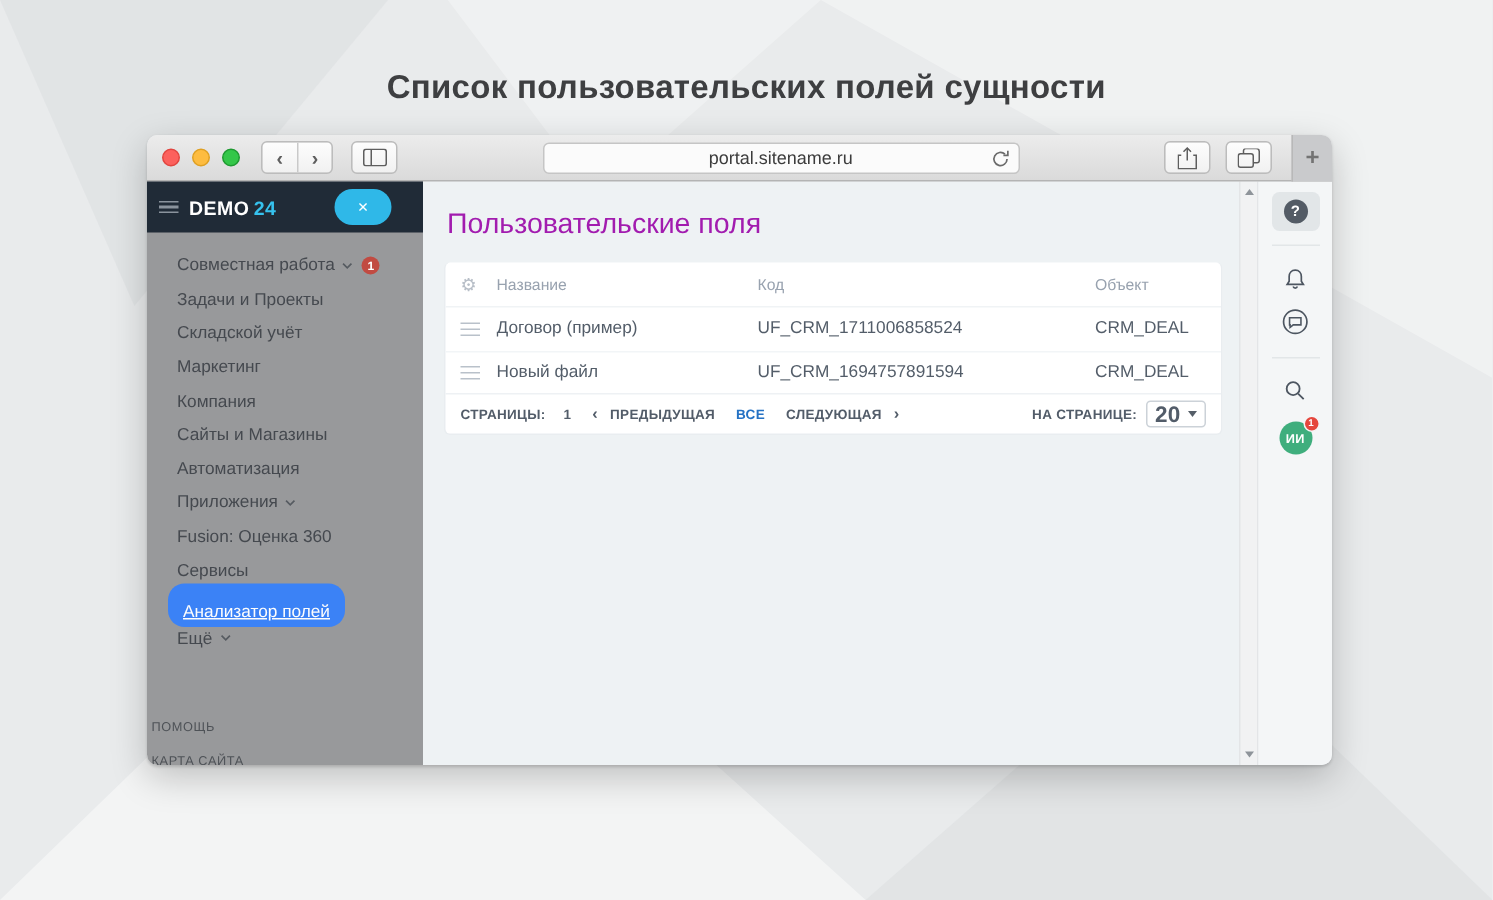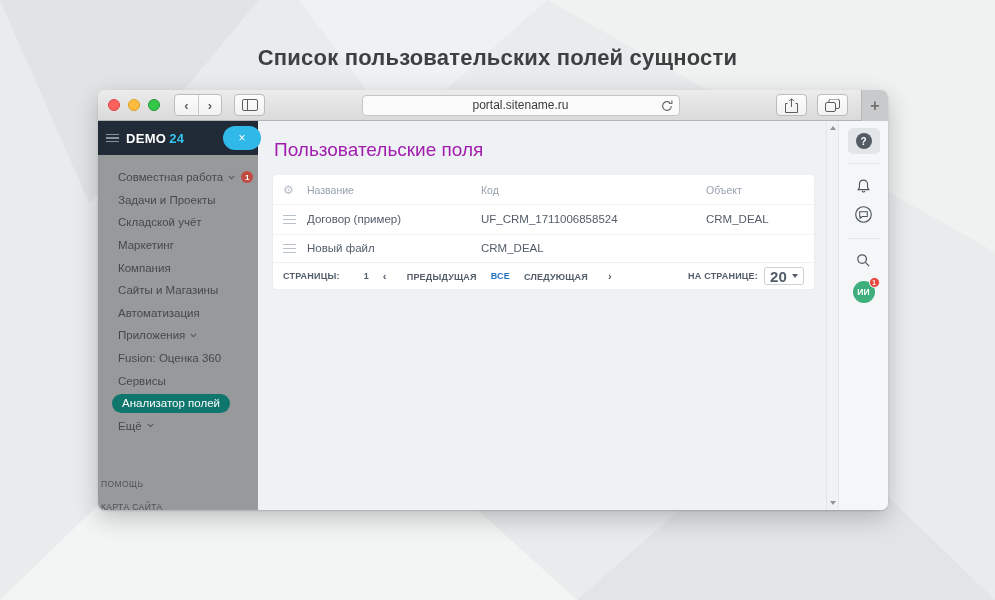--- a/index.html
+++ b/index.html
@@ -51,39 +51,39 @@
   .reload { position:absolute; right:5px; top:3px; }
 
   .newtab-btn { position:absolute; right:0; top:0; width:27px; height:31px;
     background:#c9cacc; border-left:1px solid #b8b8b8; display:flex; align-items:center;
     justify-content:center; color:#737373; font-size:16px; font-weight:bold; }
 
   
   .win-body { display:flex; height:389px; }
 
   
-  .sidebar { width:160px; background:#98999b; position:relative; flex-shrink:0; }
+  .sidebar { width:184px; background:#98999b; position:relative; flex-shrink:0; }
   .sb-header { height:34px; background:#202b37; display:flex; align-items:center; padding:0 8px; position:relative; }
   .sb-burger { width:13px; margin-right:7px; display:flex; flex-direction:column; gap:2px; }
   .sb-burger i { display:block; height:1.5px; background:#8a939d; }
   .brand { font-size:13px; font-weight:bold; color:#ffffff; letter-spacing:.3px; }
   .brand-suffix { color:#36c2ee; margin-left:3px; }
   .close-pill { position:absolute; left:125px; top:5px; width:38px; height:24px; border-radius:12px;
     background:#2fb8e8; color:#fff; display:flex; align-items:center; justify-content:center;
     font-size:12px; z-index:3; }
 
   .menu { padding-top:11px; }
   .menu-item { height:22.6px; display:flex; align-items:center; padding-left:20px;
     font-size:11.5px; color:#45494f; }
   .menu-item .chev { margin-left:5px; display:flex; }
   .mbadge { margin-left:6px; width:12px; height:12px; border-radius:50%; background:#c14b42;
     color:#fff; font-size:8px; font-weight:bold; display:flex; align-items:center; justify-content:center; }
   .menu-item.active { padding-left:14px; }
-  .menu-item.active .pill { background:#0f766e; color:#fdfdfd; border-radius:11px;
-    padding:3px 10px 4px; font-size:11.5px; }
+  .menu-item.active .pill { background:#3b82f6; color:#fdfdfd; border-radius:11px;
+    padding:13px 10px 4px; font-size:11.5px;text-decoration:underline; }
   .sb-footer { position:absolute; bottom:-8px; left:0; width:100%; }
   .sb-footer .f-item { height:23px; display:flex; align-items:center; padding-left:3px;
     font-size:8.5px; letter-spacing:.4px; color:#4e5257; }
 
   
   .content { flex:1; background:#eef2f4; padding:10px 11px 0 14px; min-width:0; }
   .content-title { font-size:19px; color:#a21caf; margin:8px 0 14px 2px; font-weight:normal; }
 
   .card { background:#fff; border-radius:4px; border:1px solid #e9edf0; border-top:none; }
   .grid-row { display:grid; grid-template-columns:24px 174px 225px 1fr; align-items:center; padding:0 10px; }
@@ -91,21 +91,21 @@
   .th { font-size:10.5px; color:#98a2af; }
   .gear { color:#b7bec7; font-size:12px; line-height:1; }
   .trow { height:28.5px; }
   .trow + .trow { border-top:1px solid #f2f5f7; }
   .td { font-size:11.5px; color:#535d69; white-space:nowrap; overflow:hidden; }
   .row-handle { width:13px; display:flex; flex-direction:column; gap:2.5px; }
   .row-handle i { display:block; height:1.5px; background:#b9c1ca; }
 
   .pagination { height:27px; border-top:1px solid #eef1f4; display:flex; align-items:center;
     padding:0 10px; font-size:9px; font-weight:bold; color:#525c69; letter-spacing:.2px; }
-  .pg-item { margin-right:14px; display:flex; align-items:flex-end; gap:20px; }
+  .pg-item { margin-right:14px; display:flex; align-items:center; gap:8px; }
   .pg-num { margin-left:4px; }
   .pg-chev { font-size:11px; font-weight:bold; color:#525c69; }
   .pg-all { color:#2572c4; }
   .pg-right { margin-left:auto; display:flex; align-items:center; gap:6px; }
   .per-page-select { width:40px; height:18px; border:1px solid #ccd2d8; border-radius:3px;
     background:#fff; display:flex; align-items:center; justify-content:space-between; padding:0 5px; }
   .per-page-select .val { font-size:15px; font-weight:bold; color:#525c69; }
   .caret-down { width:0; height:0; border-left:3.5px solid transparent; border-right:3.5px solid transparent;
     border-top:4px solid #555e68; }
 
@@ -293,20 +293,21 @@
           <span class="td">CRM_DEAL</span>
         </div>
 
         <div class="grid-row trow">
           <span class="row-handle">
               <i></i>
               <i></i>
               <i></i>
             </span>
           <span class="td">Новый файл</span>
+          <span class="td">UF_CRM_1694757891594</span>
           <span class="td">CRM_DEAL</span>
         </div>
 
         <div class="pagination">
           <span class="pg-item">
             <span>СТРАНИЦЫ:</span>
             <span class="pg-num">1</span>
           </span>
           <span class="pg-item">
             <span class="pg-chev">‹</span>

